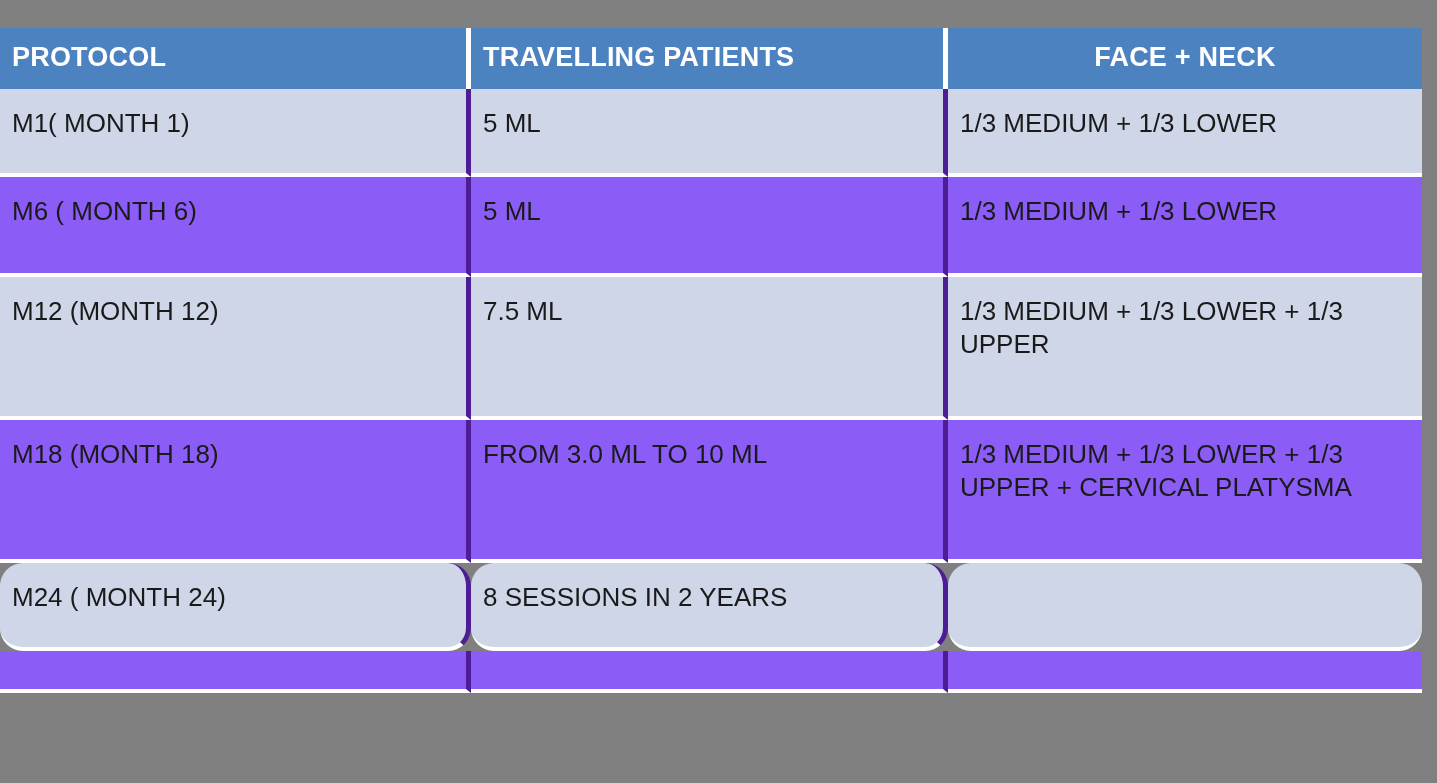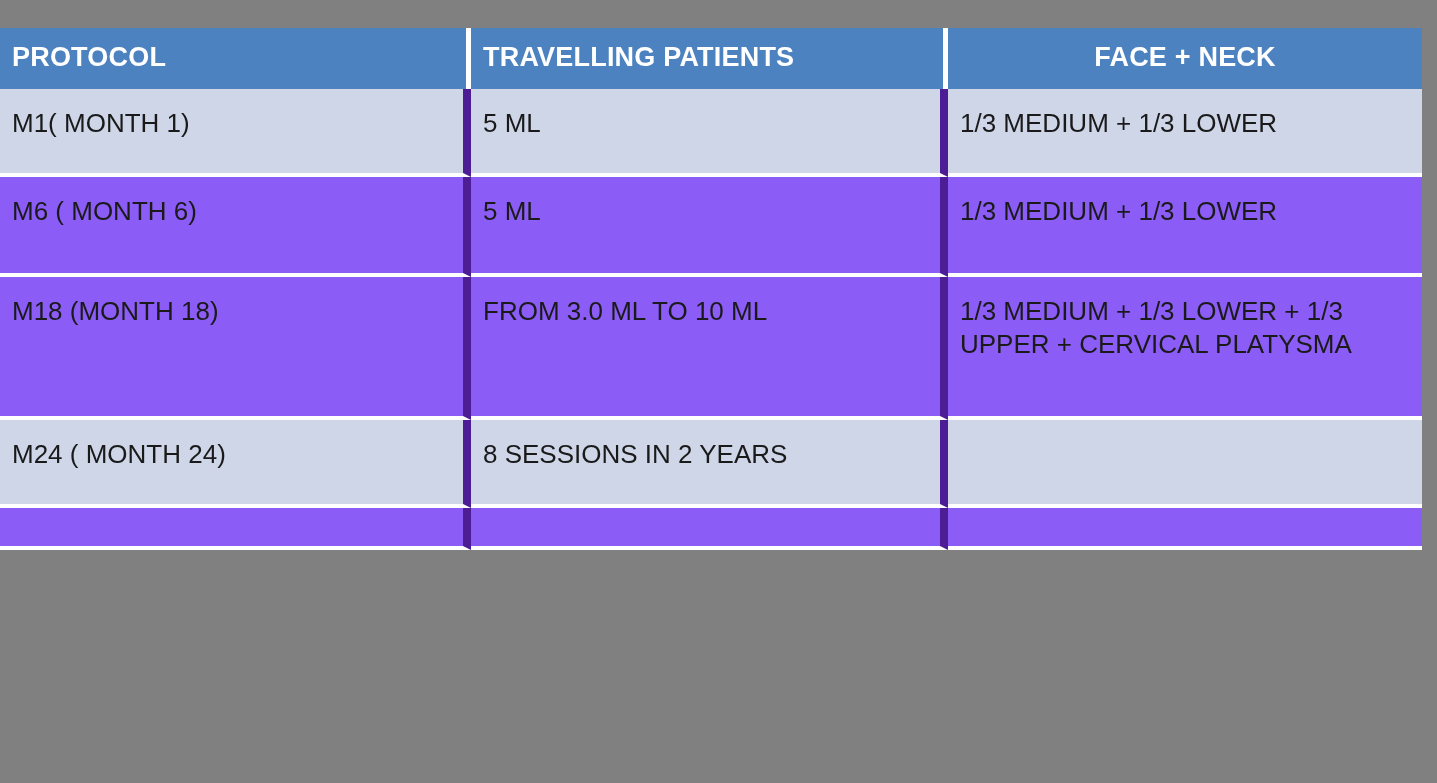--- a/index.html
+++ b/index.html
@@ -52,37 +52,37 @@
   table.data-table th:last-child {
     border-right: none;
     text-align: center;
   }
   table.data-table td {
     font-size: 26px;
     color: #1a1a1a;
     text-align: left;
     padding: 18px 12px 10px 12px;
     vertical-align: top;
-    border-right: 8px solid #4c1d95;
+    border-right: 5px solid #4c1d95;
     border-bottom: 4px solid #ffffff;
     box-sizing: border-box;
     line-height: 1.28;
   }
   table.data-table td:last-child {
     border-right: none;
     margin-left: 21px;
   }
   tr.band-dark td { background: #ced6e8; }
   tr.band-light td { background: #8b5cf6; }
 
   tr.r1 td { height: 88px; }
   tr.r2 td { height: 100px; }
   tr.r3 td { height: 143px; }
   tr.r4 td { height: 143px; }
-  tr.r5 td { height: 88px; }
+  tr.r5 td { height: 88px; border-radius: 23px; }
   tr.r6 td { height: 42px; }
 
   .tail-row td { padding: 0; }
 </style>
 </head>
 <body>
 
 <div class="slide">
   <div class="table-wrap">
     <table class="data-table">
@@ -102,20 +102,25 @@
         <tr class="band-dark r1">
           <td>M1( MONTH 1)</td>
           <td>5 ML</td>
           <td>1/3 MEDIUM + 1/3 LOWER</td>
         </tr>
         <tr class="band-light r2">
           <td>M6 ( MONTH 6)</td>
           <td>5 ML</td>
           <td>1/3 MEDIUM + 1/3 LOWER</td>
         </tr>
+        <tr class="band-dark r3">
+          <td>M12 (MONTH 12)</td>
+          <td>7.5 ML</td>
+          <td>1/3 MEDIUM + 1/3 LOWER + 1/3 UPPER</td>
+        </tr>
         <tr class="band-light r4">
           <td>M18 (MONTH 18)</td>
           <td>FROM 3.0 ML TO 10 ML</td>
           <td>1/3 MEDIUM + 1/3 LOWER + 1/3 UPPER + CERVICAL PLATYSMA</td>
         </tr>
         <tr class="band-dark r5">
           <td>M24 ( MONTH 24)</td>
           <td>8 SESSIONS IN 2 YEARS</td>
           <td></td>
         </tr>

